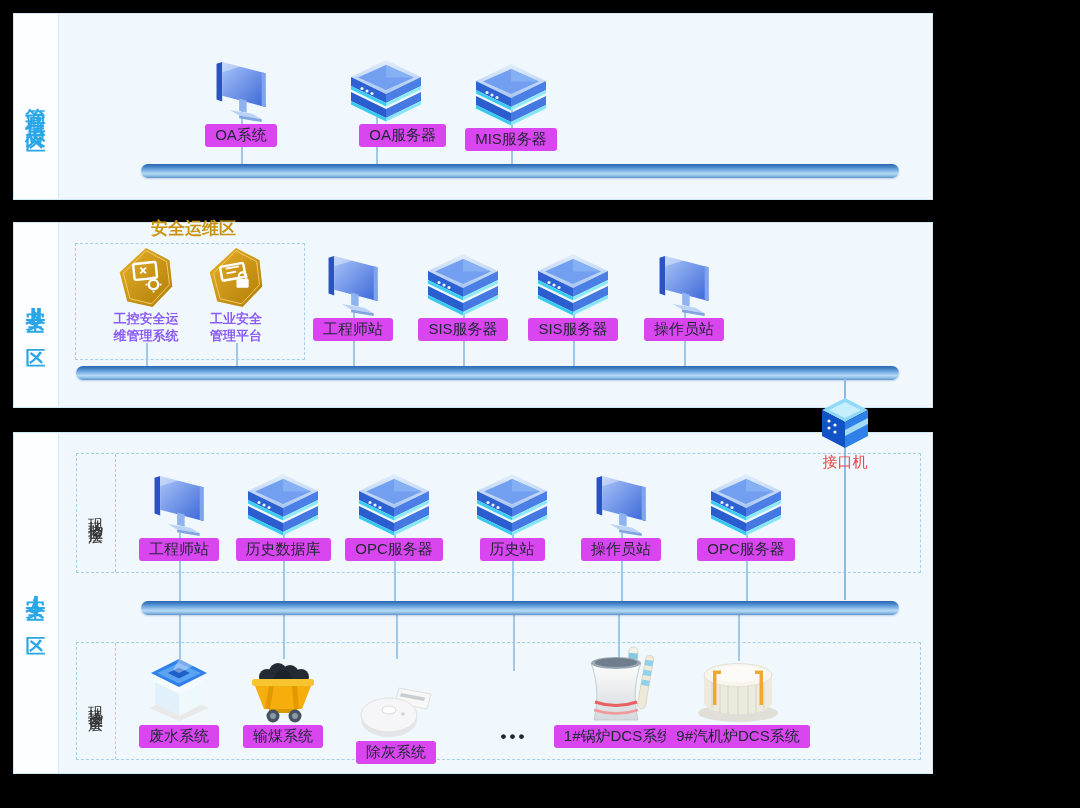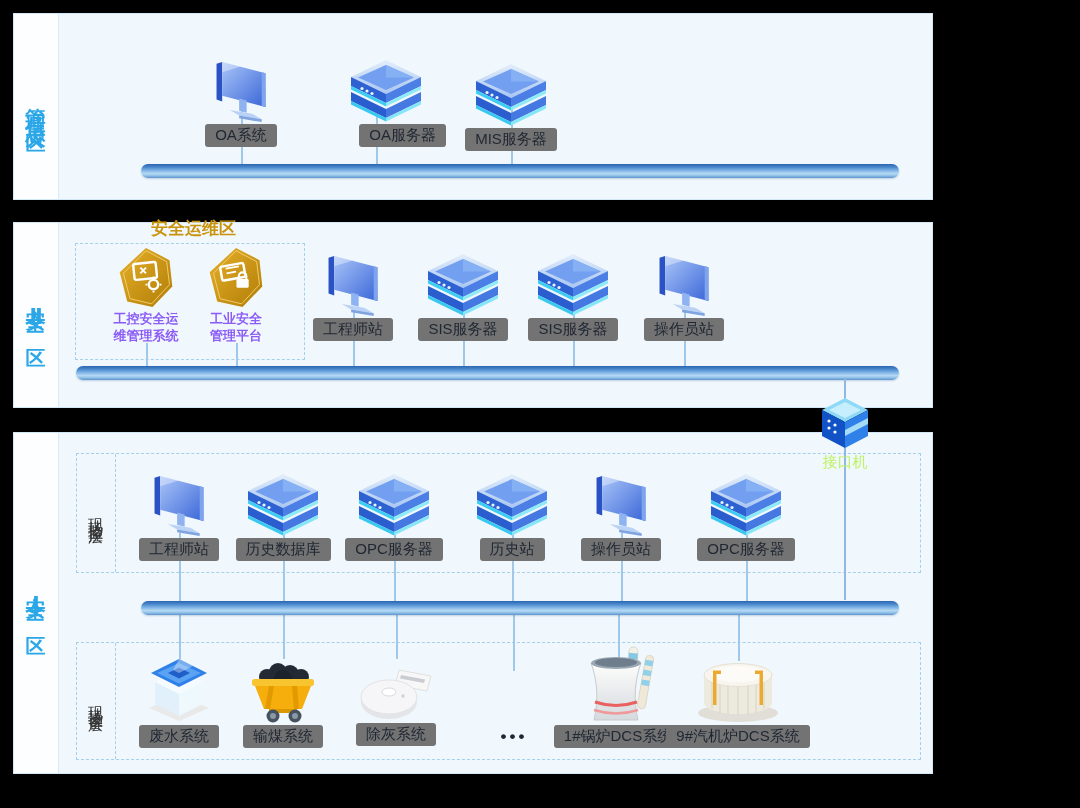--- a/index.html
+++ b/index.html
@@ -9,33 +9,33 @@
   .label-col{position:absolute;left:0;top:0;bottom:0;width:44px;background:#fdfeff;
              border-right:1px solid #d8ecf8;display:flex;align-items:center;justify-content:center;}
   .zone-title{writing-mode:vertical-rl;text-orientation:upright;font-size:20px;font-weight:bold;
               color:#2ba7e8;letter-spacing:5px;line-height:1;}
   .bus{position:absolute;height:14px;border-radius:8px;z-index:2;
        background:linear-gradient(180deg,#2b67af 0%,#4886cc 22%,#7db1e4 45%,#b3d8f3 68%,#9cc8ec 80%,#5d94cd 100%);
        box-shadow:0 1px 2px rgba(40,90,150,.25);}
   .vline{position:absolute;width:2px;background:#a0c8e8;z-index:1;}
   .node{position:absolute;text-align:center;z-index:3;}
   .icon-wrap{display:flex;align-items:flex-end;justify-content:center;overflow:visible;}
-  .node-label{display:inline-block;background:#737373;border-radius:3px;padding:2px 10px;
+  .node-label{display:inline-block;background:#d946ef;border-radius:3px;padding:2px 10px;
               font-size:15px;color:#1f2733;white-space:nowrap;}
   .dashed-box{position:absolute;border:1px dashed #a5cfeb;box-sizing:border-box;}
   .layer-strip{position:absolute;left:0;top:0;bottom:0;width:38px;border-right:1px dashed #a5cfeb;
                display:flex;align-items:center;justify-content:center;}
   .layer-label{writing-mode:vertical-rl;text-orientation:upright;font-size:15px;color:#333;
                letter-spacing:3px;line-height:1;}
   .gold-title{position:absolute;font-size:17px;font-weight:bold;color:#c9930e;z-index:4;white-space:nowrap;}
   .gold-label{font-size:13px;line-height:1.3;color:#8b5cf6;font-weight:bold;white-space:pre-line;margin-top:2px;}
   .dots{position:absolute;font-size:17px;font-weight:bold;color:#1f2733;letter-spacing:3px;z-index:3;text-align:center;}
   .iface-line{position:absolute;width:2px;background:#8fb9e2;z-index:4;}
   .iface-cube{position:absolute;z-index:5;}
-  .iface-label{position:absolute;font-size:15px;color:#bef264;z-index:5;text-align:center;white-space:nowrap;}
+  .iface-label{position:absolute;font-size:15px;color:#ef4444;z-index:5;text-align:center;white-space:nowrap;}
   svg.ic{display:block;}
 </style>
 </head>
 <body>
 
 <svg width="0" height="0" style="position:absolute" aria-hidden="true">
   <defs>
     <linearGradient id="wsGrad" x1="0" y1="0" x2="1" y2="1">
       <stop offset="0" stop-color="#aac5f8"></stop>
         <stop offset="1" stop-color="#3a66d8"></stop>
@@ -381,21 +381,21 @@
       <div class="node-label">废水系统</div>
     </div>
     <div class="node" style="left:204px;top:216px;width:130px;text-align:center;">
       <div class="icon-wrap" style="height:76px;">
         <svg class="ic" width="72" height="62">
             <use href="#sym-coal"></use>
           </svg>
         </div>
       <div class="node-label">输煤系统</div>
     </div>
-    <div class="node" style="left:317px;top:214px;width:130px;">
+    <div class="node" style="left:317px;top:232px;width:130px;">
       <div class="icon-wrap" style="height:76px;">
         <svg class="ic" width="78" height="58">
             <use href="#sym-ash"></use>
           </svg>
         </div>
       <div class="node-label">除灰系统</div>
     </div>
     <div class="dots" style="left:470px;top:294px;width:60px;">•••</div>
     <div class="node" style="left:534px;top:212px;width:140px;">
       <div class="icon-wrap" style="height:80px;">

